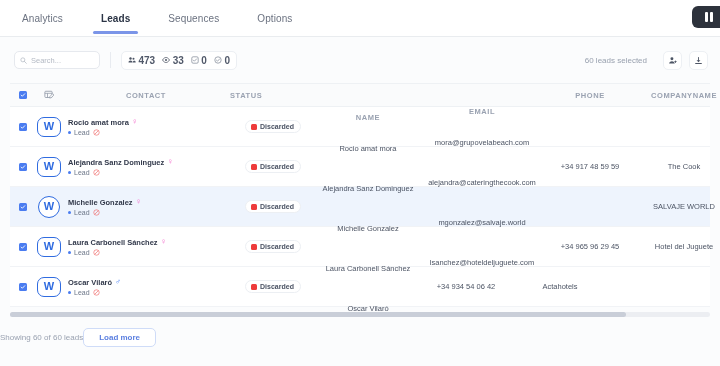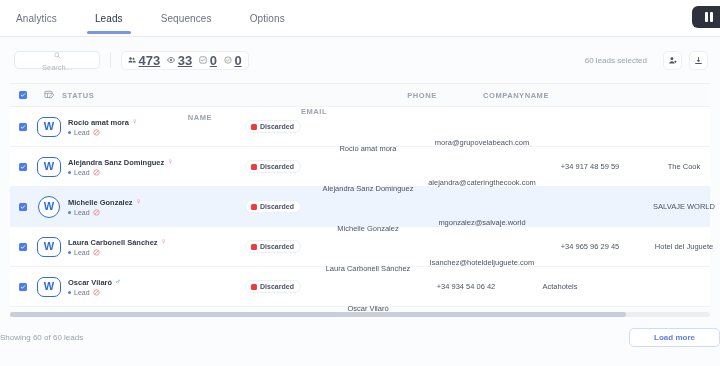--- a/index.html
+++ b/index.html
@@ -10,35 +10,35 @@
     overflow: hidden;
   }
 
   
   .tabbar {
     position: relative;
     height: 37px;
     border-bottom: 1px solid #e9ecef;
     display: flex;
     align-items: center;
-    padding-left: 16px;
+    padding-left: 22px;
     background: #ffffff;
   }
   .tab {
     font-size: 10px;
     color: #6b7280;
     padding: 0 0 10px 0;
     margin-right: 38px;
     position: relative;
     top: 5px;
     letter-spacing: .1px;
     cursor: pointer;
     white-space: nowrap;
   }
-  .tab.active { color: #2b3445; font-weight: normal; }
+  .tab.active { color: #2b3445; font-weight: bold; }
   .tab.active::after {
     content: "";
     position: absolute;
     left: -8px; right: -8px; bottom: 0;
     height: 2.5px;
     background: #7b95e8;
     border-radius: 2px;
   }
   .pausebtn {
     position: absolute;
@@ -72,21 +72,20 @@
     padding: 0 12px 0 14px;
   }
   .search {
     width: 86px; height: 18px;
     border: 1px solid #e6e9ee;
     border-radius: 5px;
     background: #ffffff;
     display: flex; align-items: center;
     padding: 0 5px;
     gap: 4px;
-    flex-direction: column;
   }
   .search svg { flex: none; }
   .search .ph { font-size: 7.5px; color: #b4bac4; }
 
   .divider {
     width: 1px; height: 16px;
     background: #e8ebf0;
     margin: 0 10px;
   }
 
@@ -94,21 +93,21 @@
     height: 19px;
     background: #ffffff;
     border: 1px solid #eceff3;
     border-radius: 5px;
     display: flex;
     align-items: center;
     padding: 0 6px;
     gap: 7px;
   }
   .stat { display: flex; align-items: center; gap: 2.5px; }
-  .stat span { font-size: 13px; color: #51596a; font-weight: bold; text-decoration: underline; }
+  .stat span { font-size: 10px; color: #51596a; font-weight: bold; }
 
   .tbspacer { flex: 1; }
 
   .selinfo { font-size: 8px; color: #98a0ae; margin-right: 9px; }
 
   .iconbtn {
     width: 19px; height: 19px;
     background: #ffffff;
     border: 1px solid #edf0f4;
     border-radius: 5px;
@@ -225,31 +224,31 @@
     background: #c9ced8;
     border-radius: 3px;
     cursor: pointer;
   }
 
   
   .footer {
     height: 40px;
     display: flex;
     align-items: center;
-    justify-content: space-between;
+    justify-content: flex-start;
     gap: 0;
   }
   .showing { font-size: 8px; color: #9aa2b1; }
   .loadmore {
     font-size: 8px;
     color: #5b7fe0;
     background: #ffffff;
     border: 1px solid #cfdcf8;
     border-radius: 5px;
-    padding: 4px 24px;
+    padding: 4px 15px;
     cursor: pointer;
     font-weight: bold;
   }
 </style>
 </head>
 <body>
 
 <div class="tabbar">
 
   <div id="tabs-host" style="display:contents"><div class="tab">Analytics</div><div class="tab active">Leads</div><div class="tab">Sequences</div><div class="tab">Options</div></div>
@@ -339,20 +338,21 @@
         </div>
       </div>
       <div class="col-gear">
         <svg width="10" height="10" viewBox="0 0 16 16">
           <rect x="1.4" y="2" width="11.6" height="10" rx="1.4" fill="none" stroke="#8f97a6" stroke-width="1.3"></rect>
           <line x1="1.4" y1="5.3" x2="13" y2="5.3" stroke="#8f97a6" stroke-width="1.2"></line>
           <line x1="5.6" y1="5.3" x2="5.6" y2="12" stroke="#8f97a6" stroke-width="1.2"></line>
           <path d="M9.4 10.4l4.4-4.4 2 2-4.4 4.4-2.4.5z" fill="#ffffff" stroke="#8f97a6" stroke-width="1.2" stroke-linejoin="round"></path>
         </svg>
       </div>
+      <div class="col-contact th" style="text-align:center">CONTACT</div>
       <div class="col-status th">STATUS</div>
       <div class="col-name th">NAME</div>
       <div class="col-email th">EMAIL</div>
       <div class="col-phone th">PHONE</div>
       <div class="col-company th">COMPANYNAME</div>
     </div>
 
     <div id="rows-host">
         <div class="row">
           <div class="col-check">

